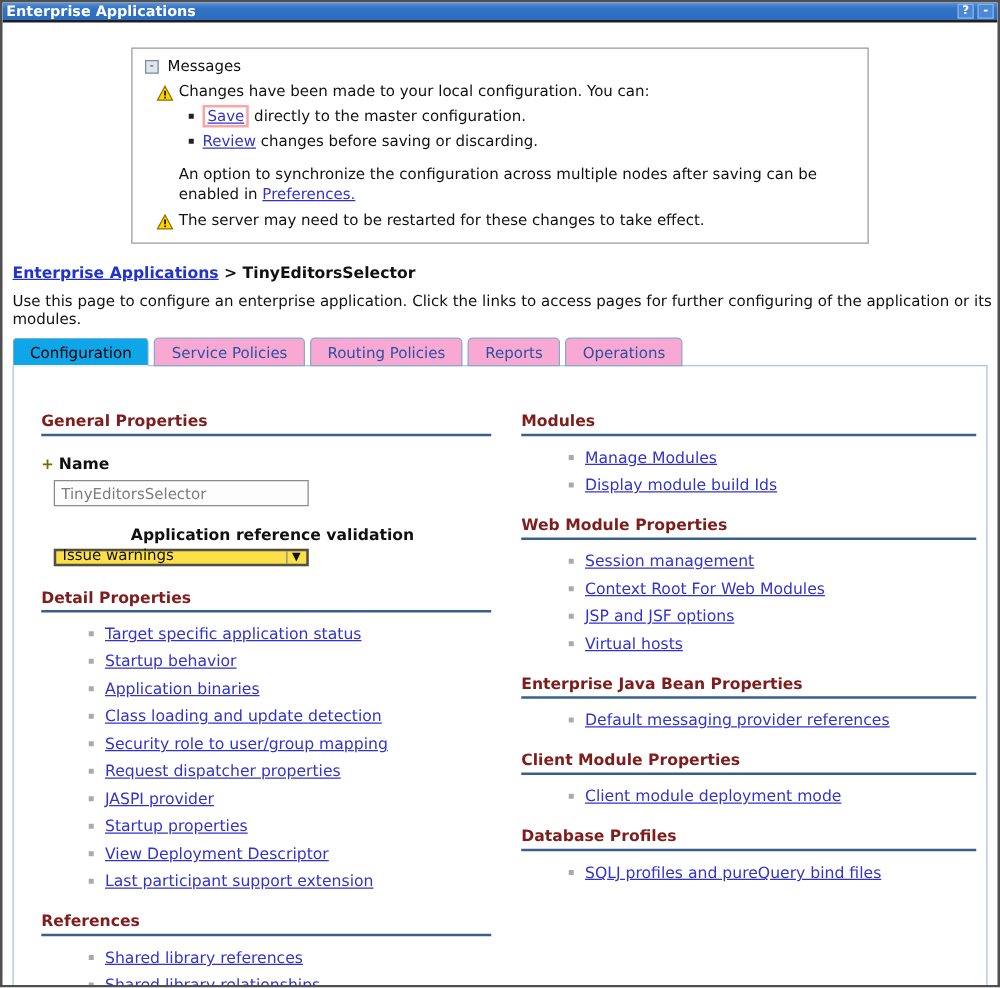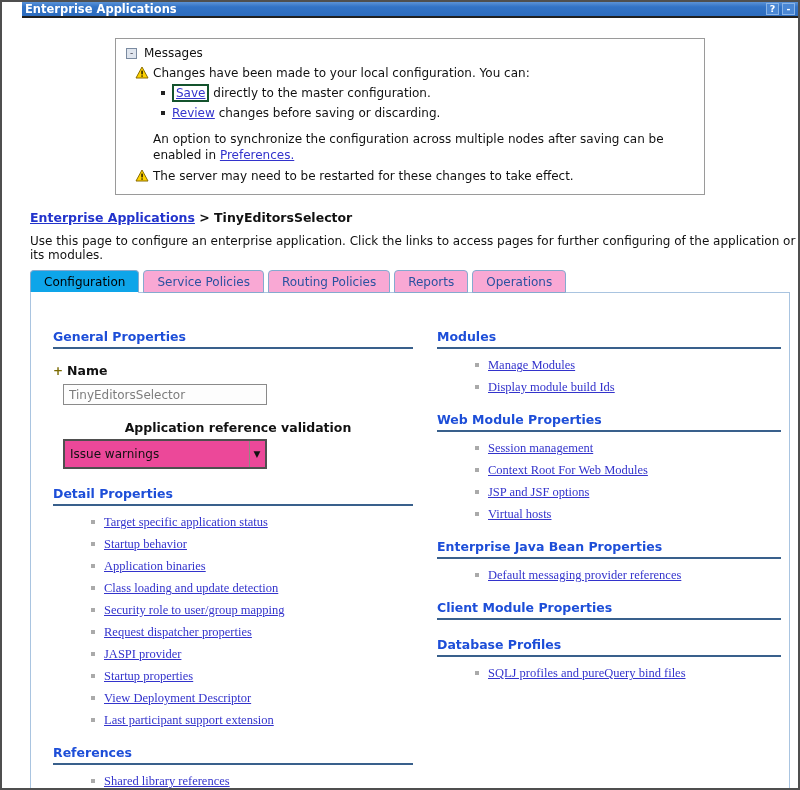--- a/index.html
+++ b/index.html
@@ -8,21 +8,20 @@
     width:800px; height:790px;
     font-family:"DejaVu Sans","Liberation Sans",sans-serif;
     font-size:12px; color:#111;
   }
   .window {
     width:800px; height:790px;
     border:2px solid #4f4f4f;
     background:#fff;
     overflow:hidden;
     position:relative;
-    padding-left:20px;
   }
   
   .titlebar {
     height:16px;
     background:linear-gradient(180deg,#5b93d7 0%,#3273c6 35%,#2d6cbe 100%);
     border-bottom:2px solid #1f1f1f;
     display:flex; align-items:center;
     padding:0 3px;
   }
   .titlebar .title { color:#fff; font-weight:bold; font-size:11.5px; line-height:14px; }
@@ -39,34 +38,34 @@
     border:1px solid #9a9a9a;
     padding:6px 10px 10px 10px;
     line-height:16px;
   }
   .msg-head { display:flex; align-items:center; gap:7px; margin-bottom:4px; }
   .collapse-icon {
     width:11px; height:11px;
     border:1px solid #7a8aa0; background:#dfe5ee;
     color:#334; font-size:9px; line-height:8px; text-align:center;
   }
-  .warn-row { display:flex; align-items:flex-start; gap:4px; margin-left:9px; margin-top:3px; }
+  .warn-row { display:flex; align-items:flex-end; gap:4px; margin-left:9px; margin-top:3px; }
   .warn-row svg { flex:0 0 auto; margin-top:1px; }
   .msg-bullets { list-style:none; margin:3px 0 0 35px; }
   .msg-bullets li { margin:3px 0; }
   .msg-bullets li::before {
     content:""; display:inline-block; width:4px; height:4px;
     background:#222; margin-right:7px; vertical-align:2px;
   }
   .sync-para { margin:10px 0 0 27px; width:556px; }
   .warn2 { margin-top:5px; }
   a { color:#3333cc; }
   .red-box {
     display:inline-block;
-    border:2px solid #14532d;
+    border:2px solid #fca5a5;
     padding:0 2px; line-height:14px;
   }
   
   .breadcrumb { margin:15px 0 0 8px; font-size:12.5px; font-weight:bold; }
   .breadcrumb a { color:#2233cc; }
   .desc { margin:9px 0 8px 8px; font-size:12px; }
   
   .tabs { display:flex; margin:0 8px -1px 8px; position:relative; z-index:2; }
   .tab {
     font-size:12px; padding:4px 13px 3px 13px;
@@ -83,47 +82,47 @@
     margin:0 8px;
     min-height:505px;
     display:flex;
     padding-top:36px;
     box-shadow:0 1px 0 #cfdded;
     background:#fff;
   }
   .col-left  { width:392px; padding-left:22px; padding-right:10px; }
   .col-right { flex:1; padding-left:14px; padding-right:8px; }
   .sec-h {
-    font-size:12.5px; font-weight:bold; color:#1d4ed8;
+    font-size:12.5px; font-weight:bold; color:#7f1d1d;
     border-bottom:2px solid #39608c;
     padding-bottom:3px; margin-top:17px;
   }
   .sec-h.first { margin-top:0; }
   .linklist { list-style:none; margin:9px 0 2px 38px; }
-  .linklist li { margin:7px 0; font-size:12.5px;font-family:Liberation Serif, serif; }
+  .linklist li { margin:7px 0; font-size:12.5px; }
   .linklist li::before {
     content:""; display:inline-block; width:4px; height:4px;
     background:#aaa; margin-right:9px; vertical-align:2px;
   }
   
   .gen-props { margin-top:14px; }
   .field-label { font-weight:bold; font-size:12.5px; }
   .req { color:#7a6a00; font-weight:bold; margin-right:4px; }
   .name-input {
     display:block; margin:6px 0 15px 10px;
     width:204px; height:21px;
     border:1px solid #8a8a8a; background:#fdfdfd;
     color:#7d7d7d; font-size:12px; padding:2px 5px;
     font-family:"DejaVu Sans","Liberation Sans",sans-serif;
   }
   .vlabel { margin-left:10px; display:block;text-align:center; }
   .select-box {
-    margin:4px 0 0 10px; width:204px; height:30px;
-    background:#ec4899; border:2px solid #4f4f4f;
-    display:flex; align-items:center;
+    margin:4px 0 0 10px; width:204px; height:14px;
+    background:#fde047; border:2px solid #4f4f4f;
+    display:flex; align-items:flex-end;
     padding-left:5px; position:relative;
     font-size:12px; color:#111; cursor:default;
   }
   .select-arrow {
     position:absolute; right:1px; top:0; bottom:0;
     width:15px; display:flex; align-items:center; justify-content:center;
     border-left:1px solid #8f8b82;
     font-size:9px; color:#111;
   }
 </style>
@@ -234,20 +233,23 @@
             <li><a href="#">Session management</a></li>
             <li><a href="#">Context Root For Web Modules</a></li>
             <li><a href="#">JSP and JSF options</a></li>
             <li><a href="#">Virtual hosts</a></li>
           </ul>
           <h3 class="sec-h">Enterprise Java Bean Properties</h3>
           <ul class="linklist">
             <li><a href="#">Default messaging provider references</a></li>
           </ul>
           <h3 class="sec-h">Client Module Properties</h3>
+          <ul class="linklist">
+            <li><a href="#">Client module deployment mode</a></li>
+          </ul>
           <h3 class="sec-h">Database Profiles</h3>
           <ul class="linklist">
             <li><a href="#">SQLJ profiles and pureQuery bind files</a></li>
           </ul>
         </div>
     </div>
 
   </div>
 
 </div>

